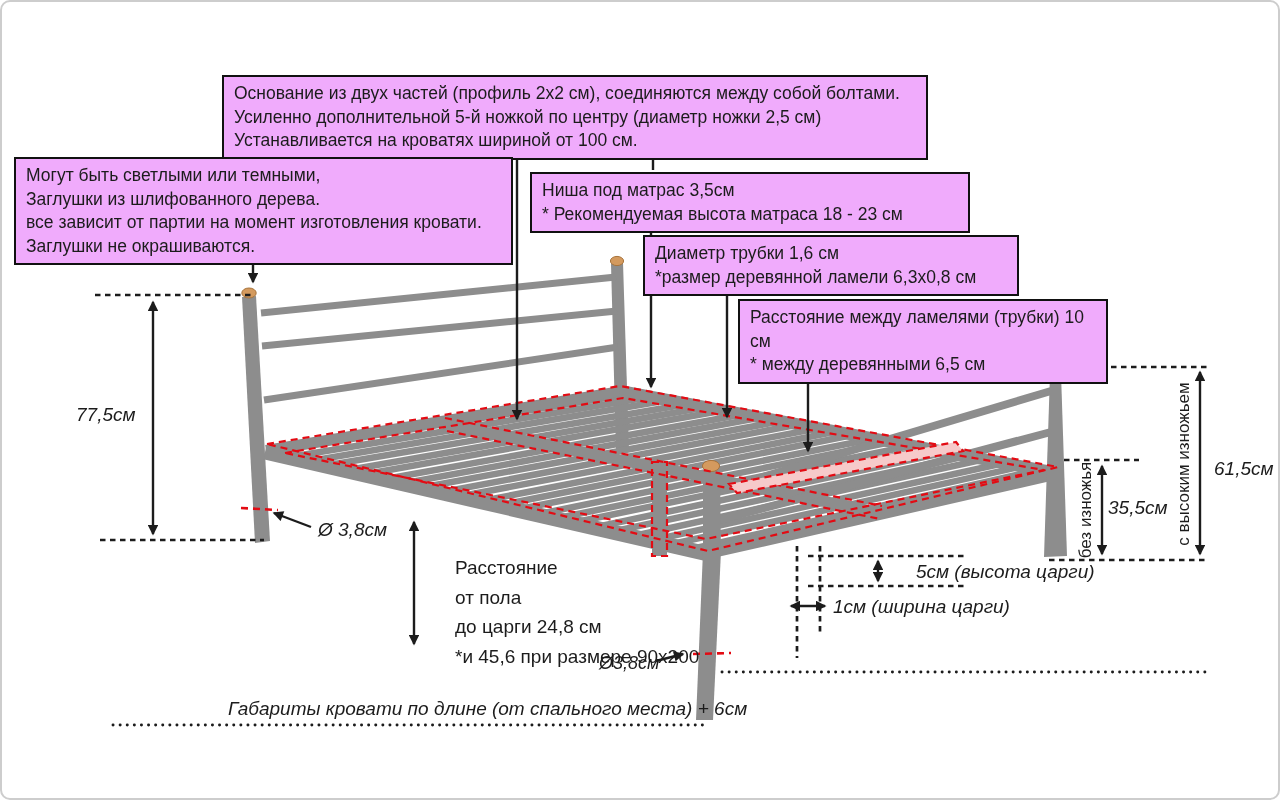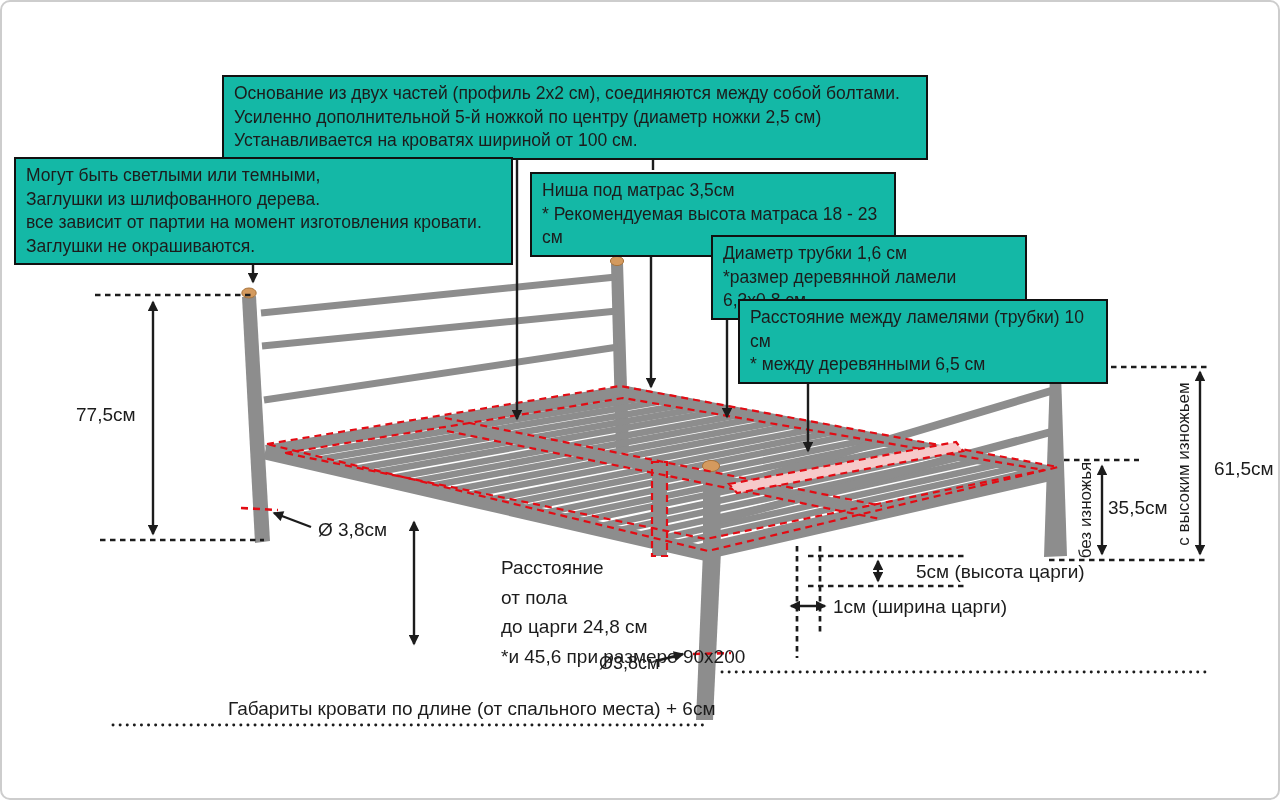--- a/index.html
+++ b/index.html
@@ -12,30 +12,30 @@
     --border-grey:#cdcdcd;
   }
   html,body{margin:0;padding:0;background:#fff;}
   #stage{
     position:relative;width:1280px;height:800px;background:#fff;overflow:hidden;
     font-family:"Liberation Sans", sans-serif;color:var(--ink);
   }
   .outer-frame{position:absolute;inset:0;border:2px solid var(--border-grey);border-radius:10px;pointer-events:none;}
   svg#drawing{position:absolute;left:0;top:0;}
   .callout{
-    position:absolute;box-sizing:border-box;background:#14b8a6;border:2.5px solid #111;
+    position:absolute;box-sizing:border-box;background:#f0abfc;border:2.5px solid #111;
     padding:5px 10px;font-size:17.5px;line-height:23.5px;color:var(--ink);z-index:3;
   }
-  .lbl{position:absolute;white-space:nowrap;font-size:19px;color:var(--ink);z-index:3;}
+  .lbl{position:absolute;white-space:nowrap;font-size:19px;color:var(--ink);z-index:3;font-style:italic;}
   .lbl.small{font-size:18px;}
   .vlabel{
     position:absolute;white-space:nowrap;font-size:17px;color:var(--ink);z-index:3;
     transform:translate(-50%,-50%) rotate(-90deg);transform-origin:center;
   }
-  .floor-note{position:absolute;font-size:19px;line-height:29.5px;color:var(--ink);z-index:3;margin-left:46px;}
+  .floor-note{position:absolute;font-size:19px;line-height:29.5px;color:var(--ink);z-index:3;}
 </style>
 </head>
 <body>
 
 <div id="stage">
 
   <svg id="drawing" width="1280" height="800" viewBox="0 0 1280 800">
     <defs>
       <marker id="ah" viewBox="0 0 10 10" refX="8.6" refY="5" markerWidth="12.5" markerHeight="10.5" markerUnits="userSpaceOnUse" orient="auto-start-reverse">
         <path d="M0,0 L10,5 L0,10 z" fill="#1c1c1c"></path>
@@ -165,26 +165,26 @@
     <div>Устанавливается на кроватях шириной от 100 см.</div>
   </div>
 
   <div class="callout" style="left:14px;top:157px;width:499px">
     <div>Могут быть светлыми или темными,</div>
     <div>Заглушки из шлифованного дерева.</div>
     <div>все зависит от партии на момент изготовления кровати.</div>
     <div>Заглушки не окрашиваются.</div>
   </div>
 
-  <div class="callout" style="left:530px;top:172px;width:366px">
+  <div class="callout" style="left:530px;top:172px;width:440px">
     <div>Ниша под матрас 3,5см</div>
     <div>* Рекомендуемая высота матраса 18 - 23 см</div>
   </div>
 
-  <div class="callout" style="left:711px;top:235px;width:316px">
+  <div class="callout" style="left:643px;top:235px;width:376px">
     <div>Диаметр трубки 1,6 см</div>
     <div>*размер деревянной ламели 6,3х0,8 см</div>
   </div>
 
   <div class="callout" style="left:738px;top:299px;width:370px">
     <div>Расстояние между ламелями (трубки) 10 см</div>
     <div>* между деревянными 6,5 см</div>
   </div>
 
   <div class="lbl" style="left:76px;top:404px">77,5см</div>

